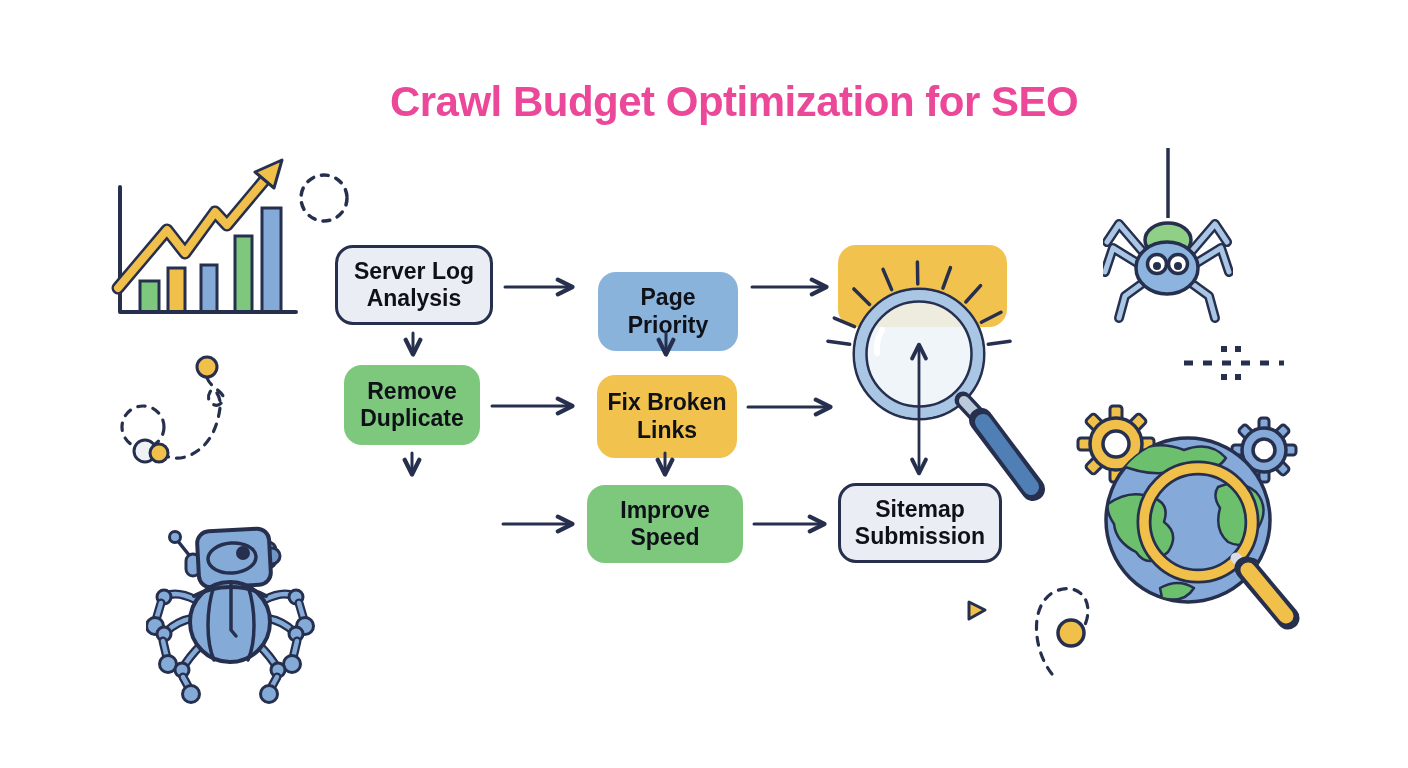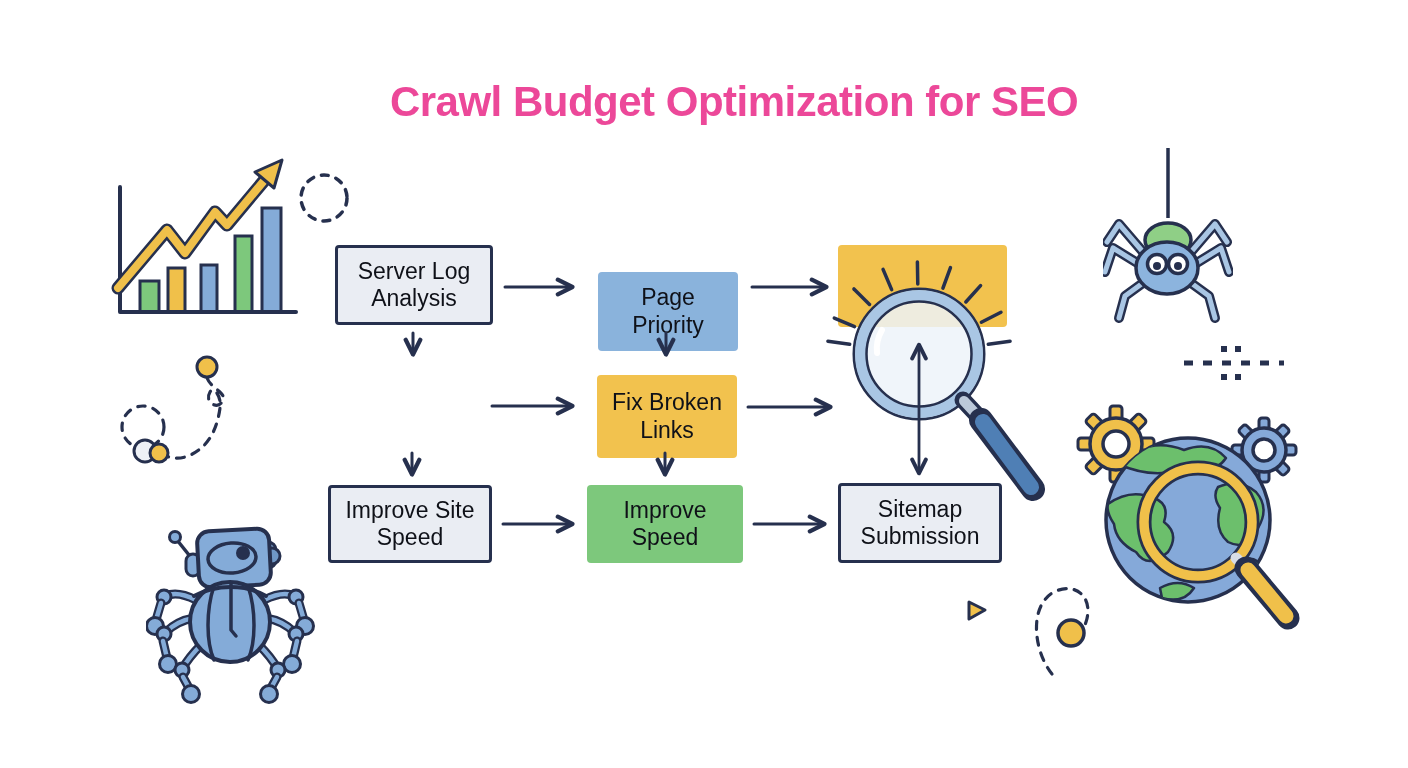--- a/index.html
+++ b/index.html
@@ -5,22 +5,22 @@
   html,body{margin:0;padding:0;background:#ffffff;}
   .canvas{
     position:relative;width:1408px;height:768px;overflow:hidden;background:#ffffff;
     font-family:"Liberation Sans","DejaVu Sans",sans-serif;
   }
   .title{
     position:absolute;left:50%;top:78px;transform:translateX(-50%);margin-left:30px;
     font-size:42px;font-weight:700;color:#ec4899;letter-spacing:-0.5px;white-space:nowrap;
   }
   .node{
-    position:absolute;border-radius:4px;display:flex;align-items:center;justify-content:center;
-    text-align:center;font-weight:400;font-size:23px;line-height:1.18;color:#0f1118;
+    position:absolute;border-radius:18px;display:flex;align-items:center;justify-content:center;
+    text-align:center;font-weight:700;font-size:23px;line-height:1.18;color:#0f1118;
     padding:4px 8px;box-sizing:border-box;
   }
   .node.neutral{background:#eaedf3;border:3px solid #26304e;}
   .node.blue{background:#8ab3dc;margin-top:24px;}
   .node.green{background:#7dc87c;}
   .node.yellow{background:#f2c24e;}
   .deco{position:absolute;}
   svg{display:block;}
   .overlay{position:absolute;left:0;top:0;z-index:5;pointer-events:none;}
 </style>
@@ -28,23 +28,23 @@
 <body>
 
 <div class="canvas">
 
   <div class="title">Crawl Budget Optimization for SEO</div>
 
   <div class="node neutral" style="left:335px;top:245px;width:158px;height:80px;">Server Log Analysis</div>
   <div class="node blue" style="left:598px;top:248px;width:140px;height:79px;">Page Priority</div>
   <div class="node yellow" style="left:838px;top:245px;width:169px;height:82px;"></div>
 
+  <div class="node green" style="left:344px;top:365px;width:136px;height:80px;">Remove Duplicate</div>
   <div class="node yellow" style="left:597px;top:365px;width:140px;height:83px;margin-top:10px;">Fix Broken Links</div>
 
-  <div class="node neutral" style="left:328px;top:485px;width:164px;height:78px;">Improve Site Speed</div>
   <div class="node green" style="left:587px;top:485px;width:156px;height:78px;">Improve Speed</div>
   <div class="node neutral" style="left:838px;top:483px;width:164px;height:80px;">Sitemap Submission</div>
 
   <div class="deco" style="left:100px;top:152px;">
     <svg width="200" height="170" viewBox="0 0 200 170">
       <rect x="40" y="129" width="19" height="31" fill="#7dc87c" stroke="#26304e" stroke-width="3"></rect>
       <rect x="68" y="116" width="17" height="44" fill="#f0c04a" stroke="#26304e" stroke-width="3"></rect>
       <rect x="101" y="113" width="16" height="47" fill="#84abd8" stroke="#26304e" stroke-width="3"></rect>
       <rect x="135" y="84" width="17" height="76" fill="#7dc87c" stroke="#26304e" stroke-width="3"></rect>
       <rect x="162" y="56" width="19" height="104" fill="#84abd8" stroke="#26304e" stroke-width="3"></rect>

